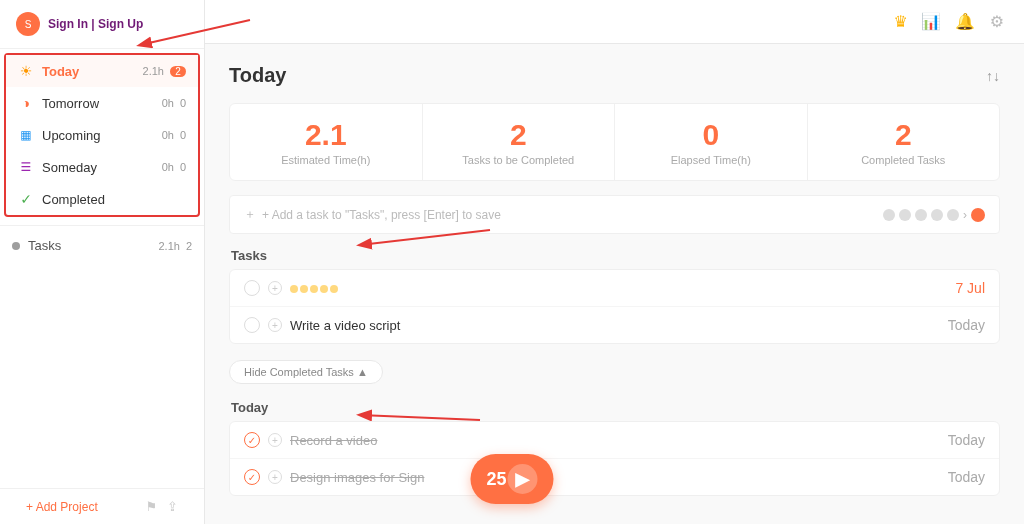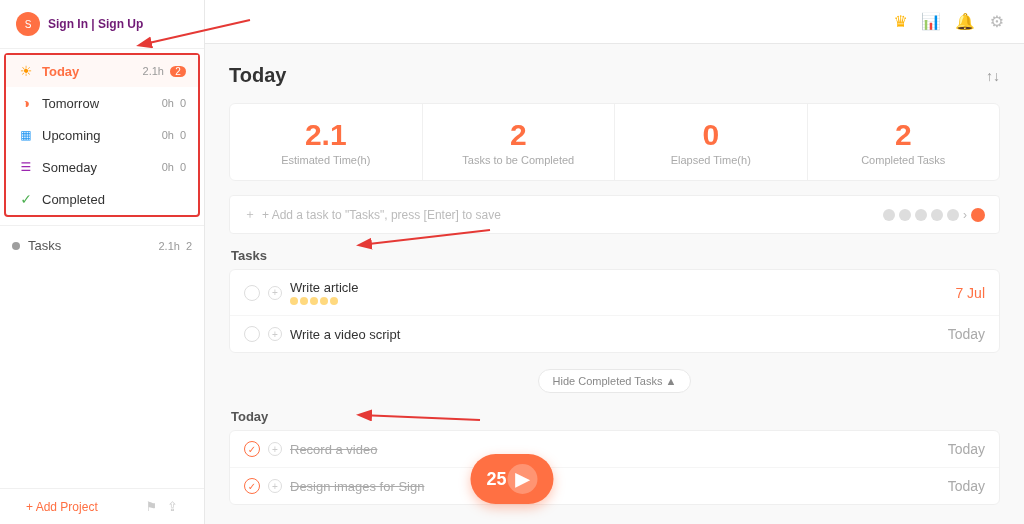--- a/index.html
+++ b/index.html
@@ -385,21 +385,20 @@
 
     .task-name-block {
       display: flex;
       flex-direction: column;
       flex: 1;
     }
 
     
     .hide-completed-btn {
       display: flex;
-      justify-content: center;
       margin: 16px 0;
     }
 
     .hide-btn {
       background: #fff;
       border: 1px solid #e8e8e8;
       border-radius: 14px;
       padding: 5px 14px;
       font-size: 11px;
       color: #888;
@@ -586,21 +585,20 @@
         </div>
       </div>
 
       <div class="section-title">Tasks</div>
       <div class="task-list">
 
         <div class="task-item">
           <div class="task-check"></div>
           <div class="task-plus">+</div>
           <div class="task-name-block">
-            <span class="task-name">Write article</span>
             <div class="task-stars">
               <div class="star"></div>
               <div class="star"></div>
               <div class="star"></div>
               <div class="star"></div>
               <div class="star"></div>
             </div>
           </div>
           <span class="task-date">7 Jul</span>
         </div>

